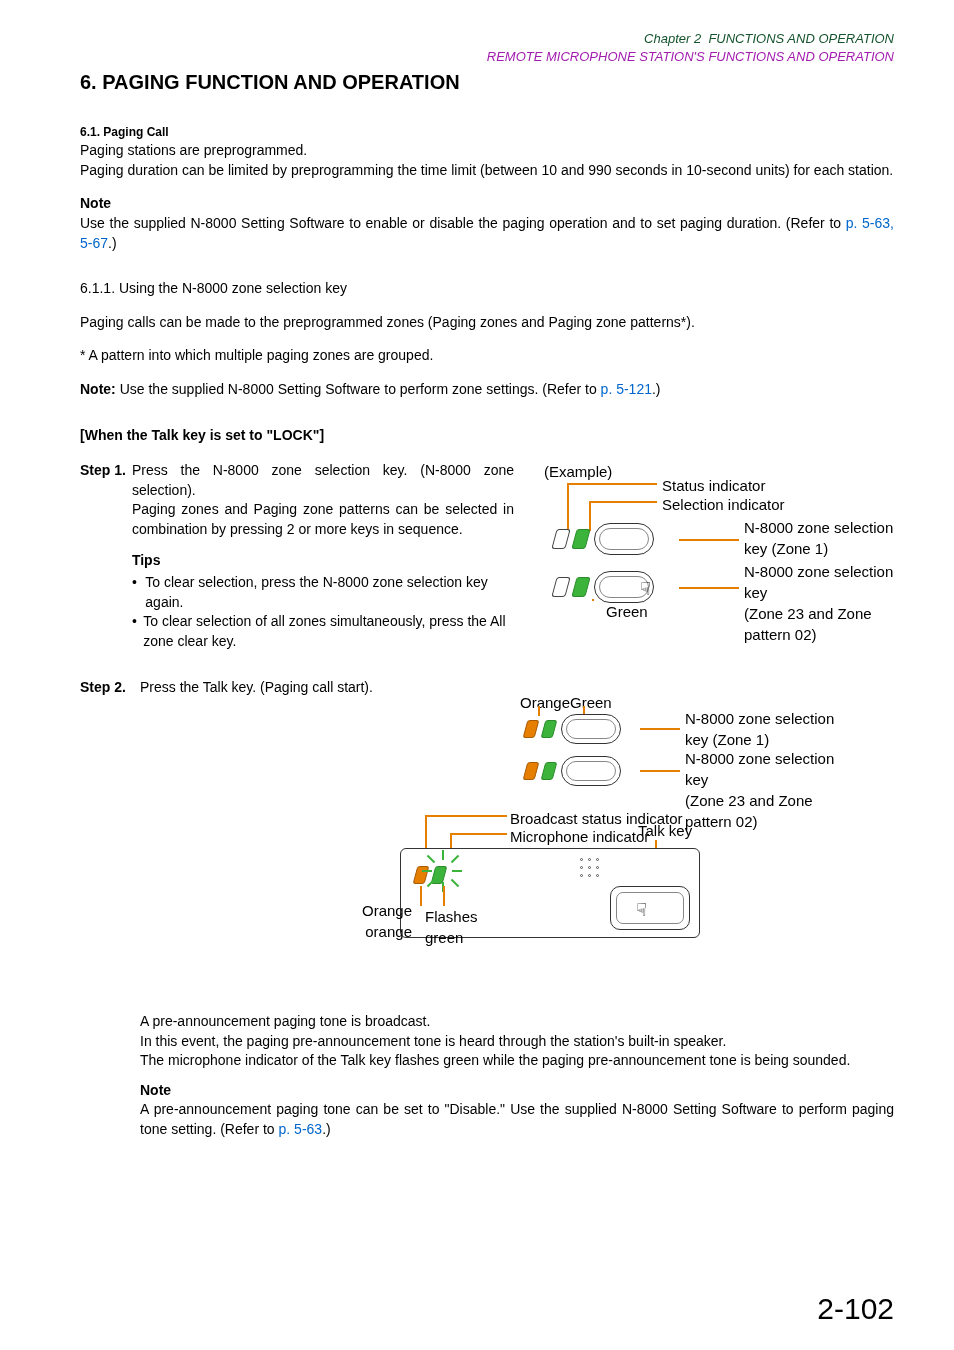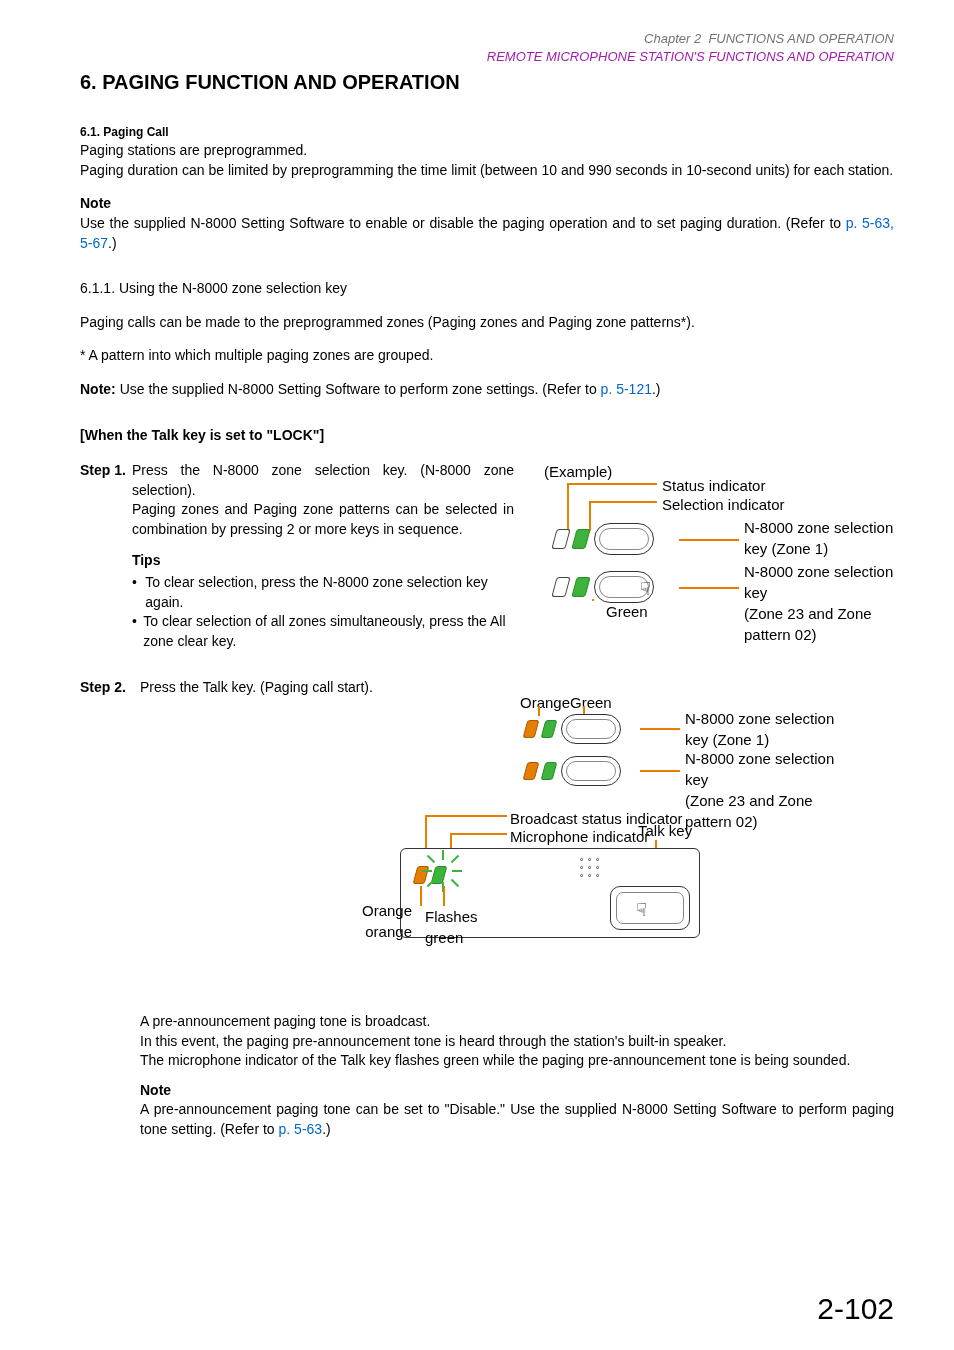--- a/index.html
+++ b/index.html
@@ -6,21 +6,21 @@
   body {
     font-family: Arial, Helvetica, sans-serif;
     font-size: 14px;
     color: #000;
     width: 954px;
     height: 1350px;
     padding: 30px 60px 20px 80px;
     position: relative;
     line-height: 1.4;
   }
-  .chapter-line { color: #737373; font-style: italic; font-size: 13px; text-align: right; }
+  .chapter-line { color: #14532d; font-style: italic; font-size: 13px; text-align: right; }
   .section-header { color: #a21caf; font-style: italic; font-size: 13px; text-align: right; margin-bottom: 2px; }
   h1 { font-size: 20px; font-weight: bold; margin-bottom: 28px; }
   h2 { font-size: 12px; font-weight: bold; margin-bottom: 0; }
   h3 { font-size: 14px; font-weight: normal; margin-bottom: 14px; margin-top: 26px; }
   .para { margin-bottom: 14px; text-align: justify; }
   .bold { font-weight: bold; }
   .link { color: #0066cc; }
   .bracket-heading { font-weight: bold; margin-top: 26px; margin-bottom: 16px; }
   .step-row { display: flex; margin-bottom: 12px; }
   .step-label { font-weight: bold; white-space: nowrap; margin-right: 6px; }

